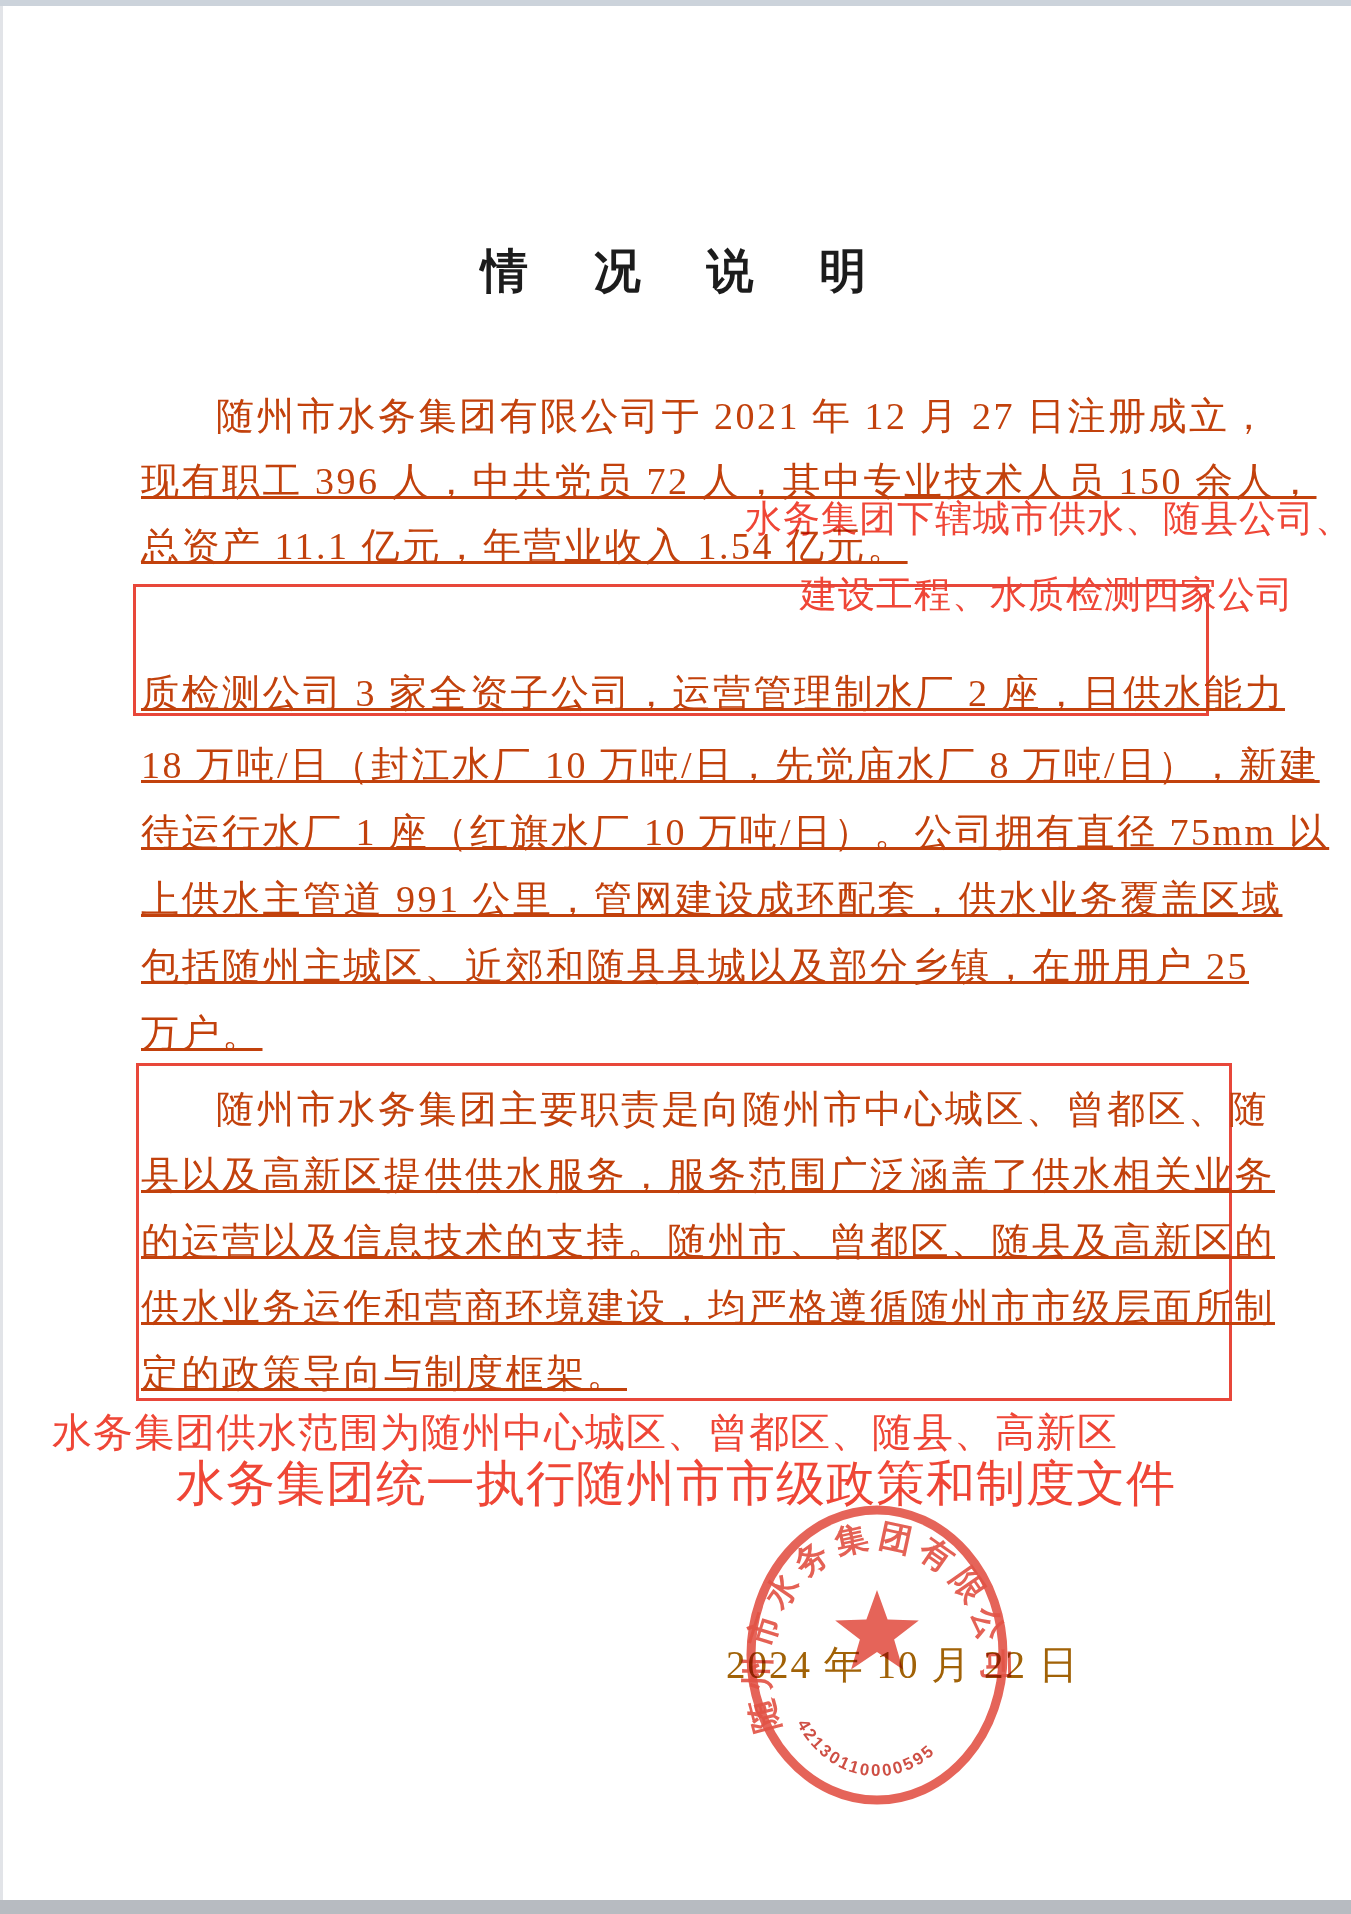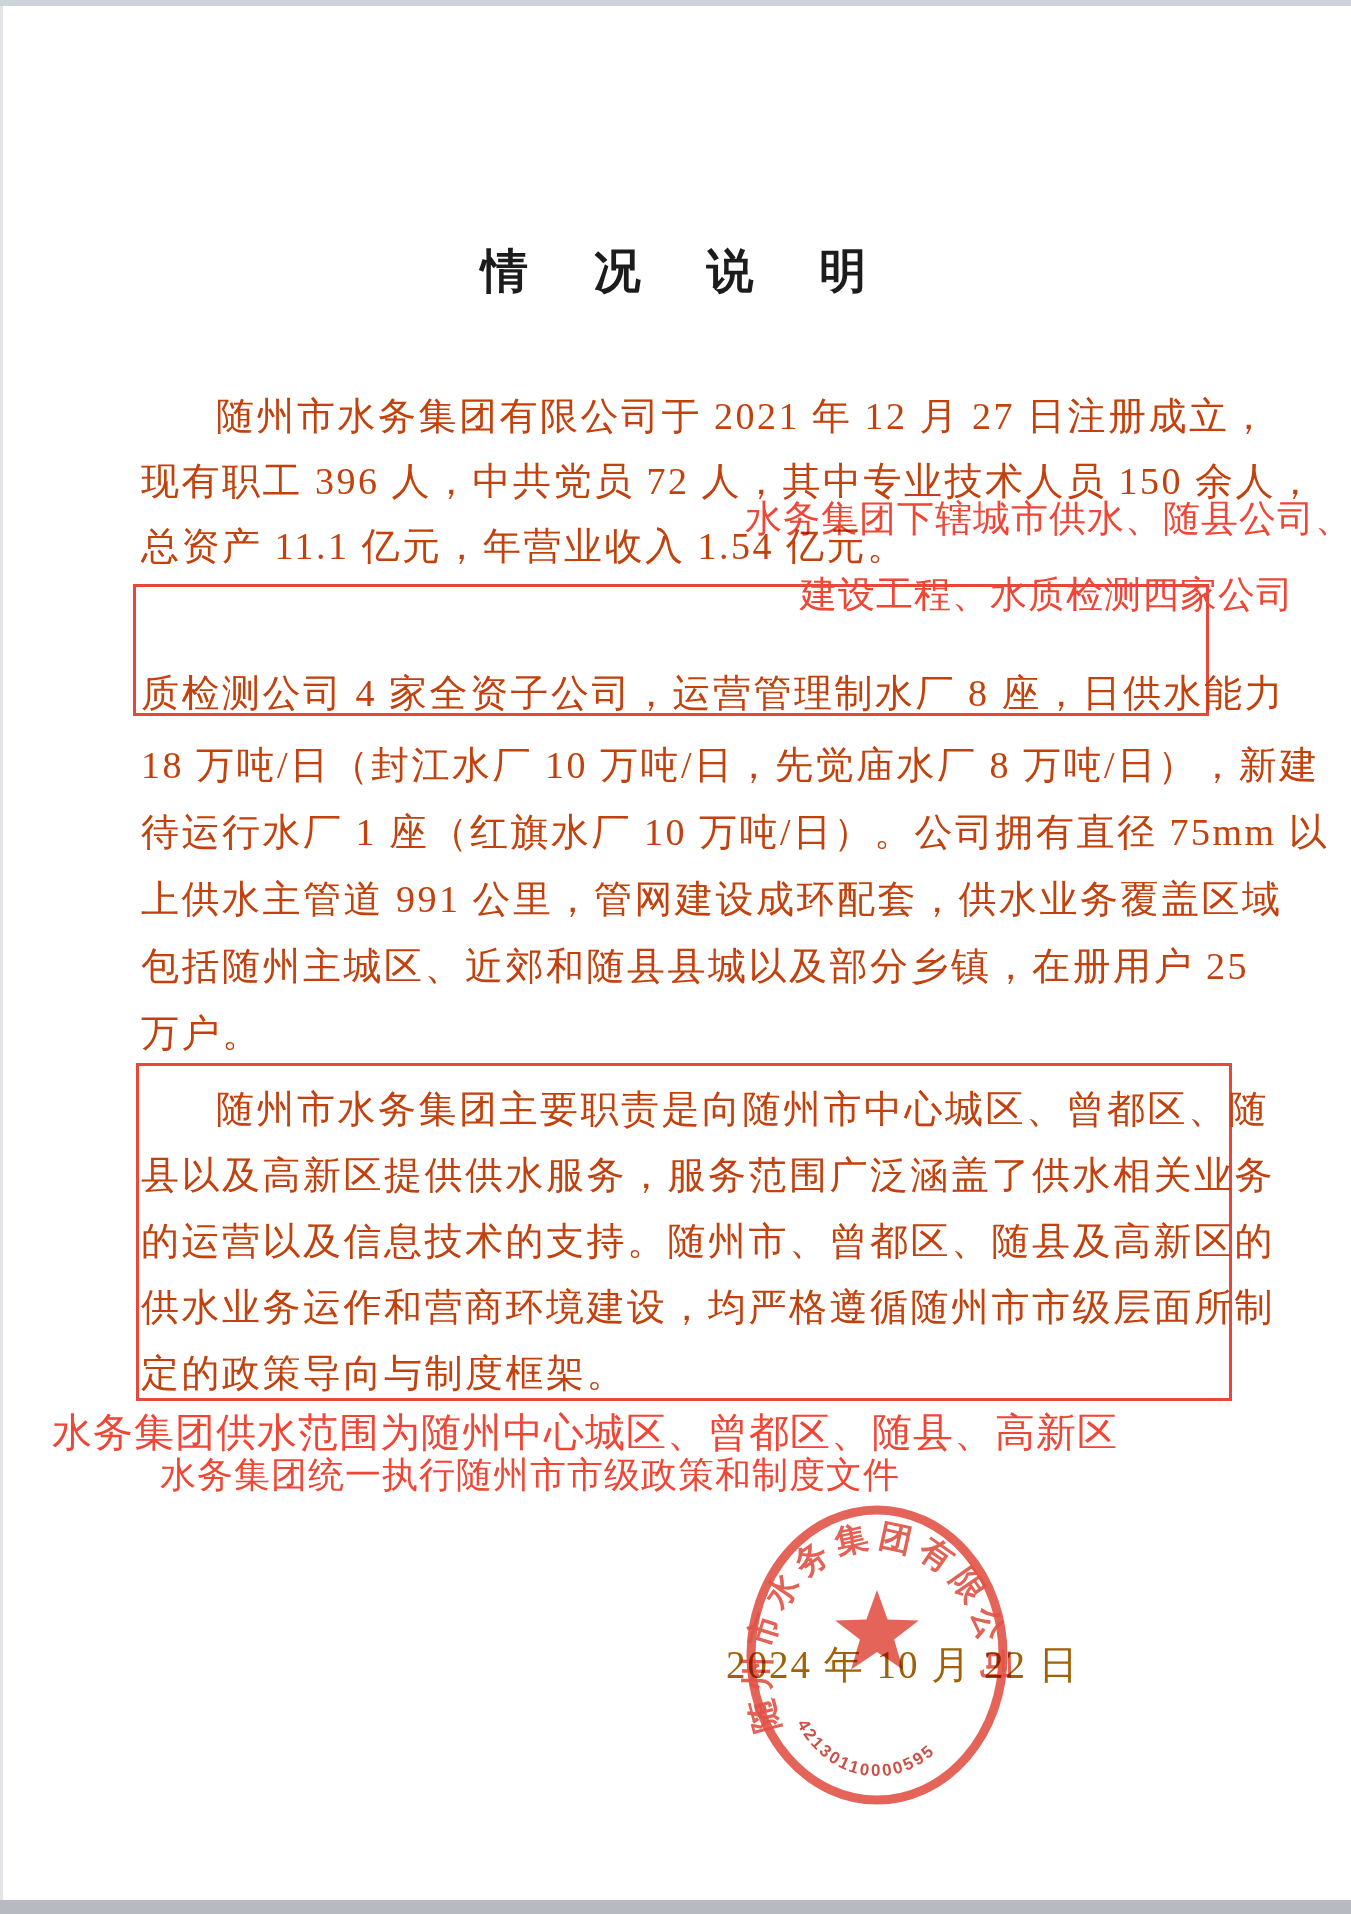--- a/index.html
+++ b/index.html
@@ -20,21 +20,21 @@
     font-size:47px;font-weight:700;color:#1c1c1c;
     word-spacing:46px;letter-spacing:4px;
   }
   .bline{
     position:absolute;
     font-size:38px;color:#c2410c;
     letter-spacing:2.5px;
     white-space:nowrap;
   }
   .indent{left:216px;}
-  .noindent{left:141px;}
+  .noindent{left:141px;text-decoration:underline;}
 
   .redbox{
     position:absolute;
     border:3px solid #e8473a;
     background:transparent;
   }
   #box1{left:133px;top:584px;width:1070px;height:126px;}
   #box2{left:136px;top:1063px;width:1090px;height:332px;}
 
   .rednote{
@@ -42,21 +42,21 @@
     font-family:"Liberation Sans", sans-serif;
     color:#ef4636;
     font-size:38px;font-weight:500;
     letter-spacing:1px;
     white-space:nowrap;
     mix-blend-mode:multiply;
   }
   #note1-l1{left:745px;top:494px;font-size:37px;}
   #note1-l2{left:800px;top:546px;font-size:37px;margin-top:24px;}
   #note2-l1{left:52px;top:1405px;font-size:40px;}
-  #note2-l2{left:160px;top:1451px;font-size:36px;}
+  #note2-l2{left:176px;top:1451px;font-size:49px;}
 
   .date-line{
     position:absolute;left:726px;top:1638px;
     font-size:39px;color:#a16207;letter-spacing:2px;
     white-space:nowrap;
   }
   #seal{
     position:absolute;left:737px;top:1498px;
     width:280px;height:315px;
     mix-blend-mode:multiply;
@@ -75,21 +75,21 @@
 
   <div class="bline indent" style="top:391px">随州市水务集团有限公司于 2021 年 12 月 27 日注册成立，</div>
   <div class="bline noindent" style="top:456px">现有职工 396 人，中共党员 72 人，其中专业技术人员 150 余人，</div>
   <div class="bline noindent" style="top:521px">总资产 11.1 亿元，年营业收入 1.54 亿元。</div>
 
   <div class="rednote" id="note1-l1">水务集团下辖城市供水、随县公司、</div>
   <div class="rednote" id="note1-l2">建设工程、水质检测四家公司</div>
 
   <div class="redbox" id="box1"></div>
 
-  <div class="bline noindent" style="top:668px">质检测公司 4 家全资子公司，运营管理制水厂 8 座，日供水能力</div>
+  <div class="bline noindent" style="top:668px">质检测公司 3 家全资子公司，运营管理制水厂 2 座，日供水能力</div>
   <div class="bline noindent" style="top:740px">18 万吨/日（封江水厂 10 万吨/日，先觉庙水厂 8 万吨/日），新建</div>
   <div class="bline noindent" style="top:807px">待运行水厂 1 座（红旗水厂 10 万吨/日）。公司拥有直径 75mm 以</div>
   <div class="bline noindent" style="top:874px">上供水主管道 991 公里，管网建设成环配套，供水业务覆盖区域</div>
   <div class="bline noindent" style="top:941px">包括随州主城区、近郊和随县县城以及部分乡镇，在册用户 25</div>
   <div class="bline noindent" style="top:1008px">万户。</div>
 
   <div class="redbox" id="box2"></div>
 
   <div class="bline indent" style="top:1084px">随州市水务集团主要职责是向随州市中心城区、曾都区、随</div>
   <div class="bline noindent" style="top:1150px">县以及高新区提供供水服务，服务范围广泛涵盖了供水相关业务</div>

